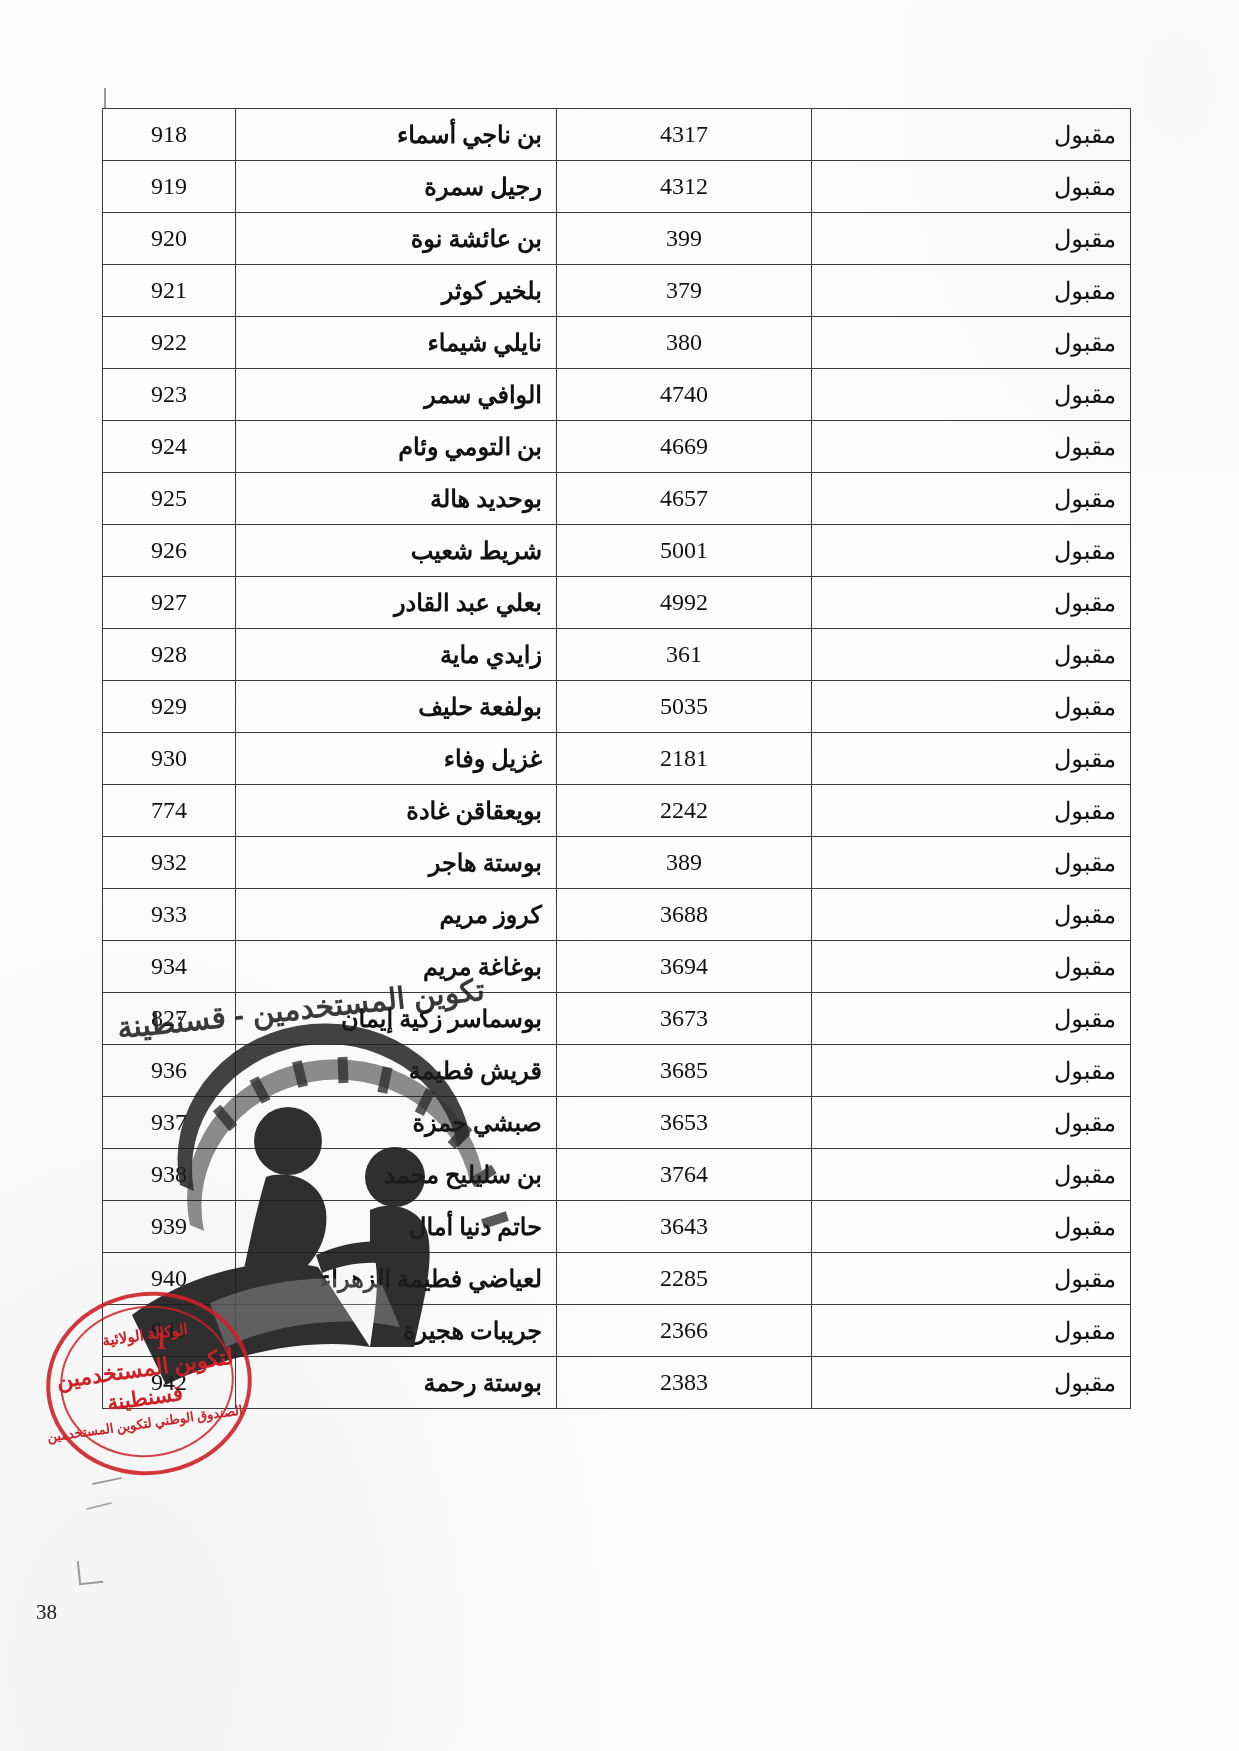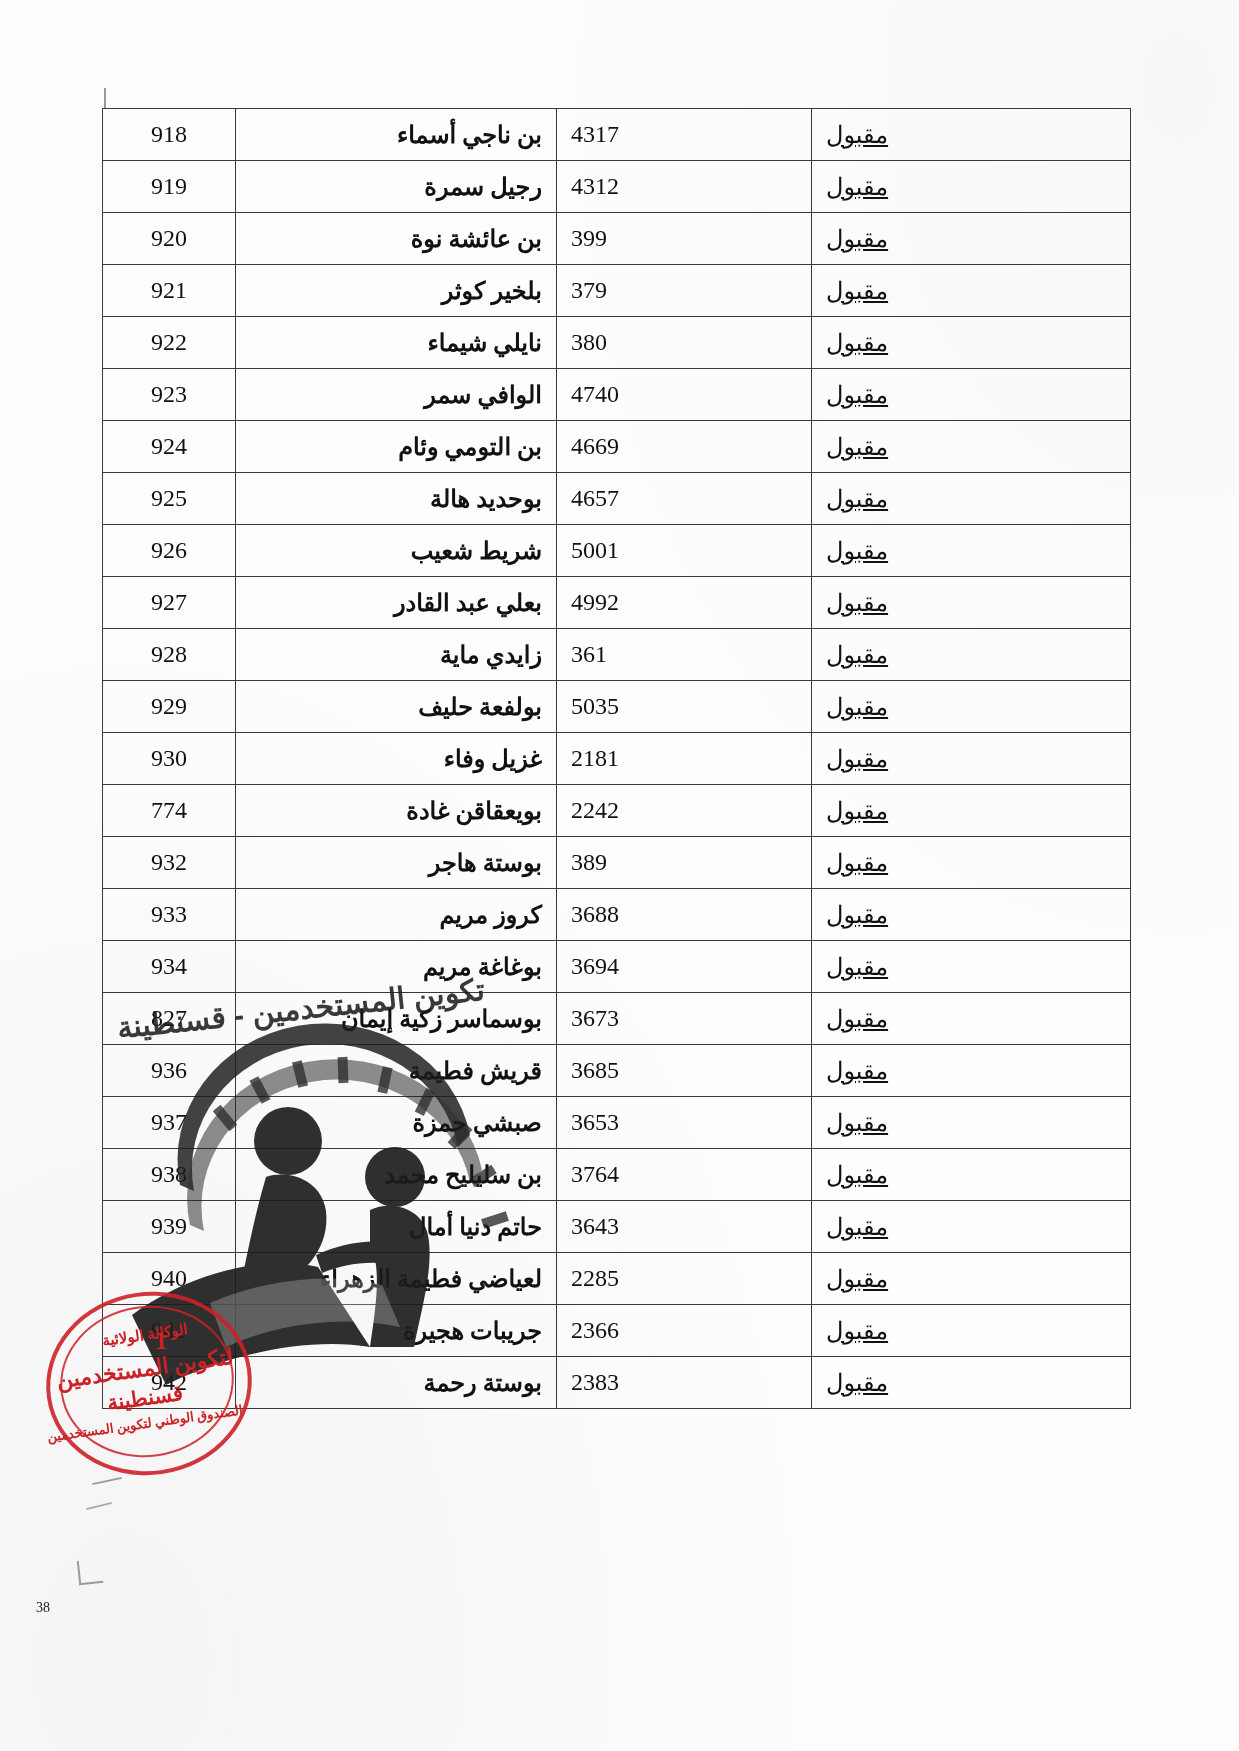--- a/index.html
+++ b/index.html
@@ -63,29 +63,28 @@
     margin-top: 22px;
   }
   td.col-name {
     width: 292px;
     text-align: right;
     font-weight: bold;
     font-size: 24px;
   }
   td.col-code {
     width: 226px;
-    text-align: left;
+    text-align: center;
     font-size: 27px;
     padding-left: 26px;
   }
   td.col-status {
     width: 290px;
-    text-align: left;
+    text-align: right;
     font-size: 24px;
-    text-decoration: underline;
   }
 
   
   .overlay {
     position: absolute;
     left: 0;
     top: 0;
     width: 1239px;
     height: 1751px;
     pointer-events: none;
@@ -152,21 +151,21 @@
     font-size: 25px;
     font-weight: bold;
     font-family: "Liberation Serif", serif;
   }
 
   
   .page-number {
     position: absolute;
     left: 36px;
     top: 1600px;
-    font-size: 14px;
+    font-size: 21px;
     color: #222;
   }
 
   
   .edge-mark-top {
     position: absolute;
     left: 104px;
     top: 88px;
     width: 2px;
     height: 20px;

